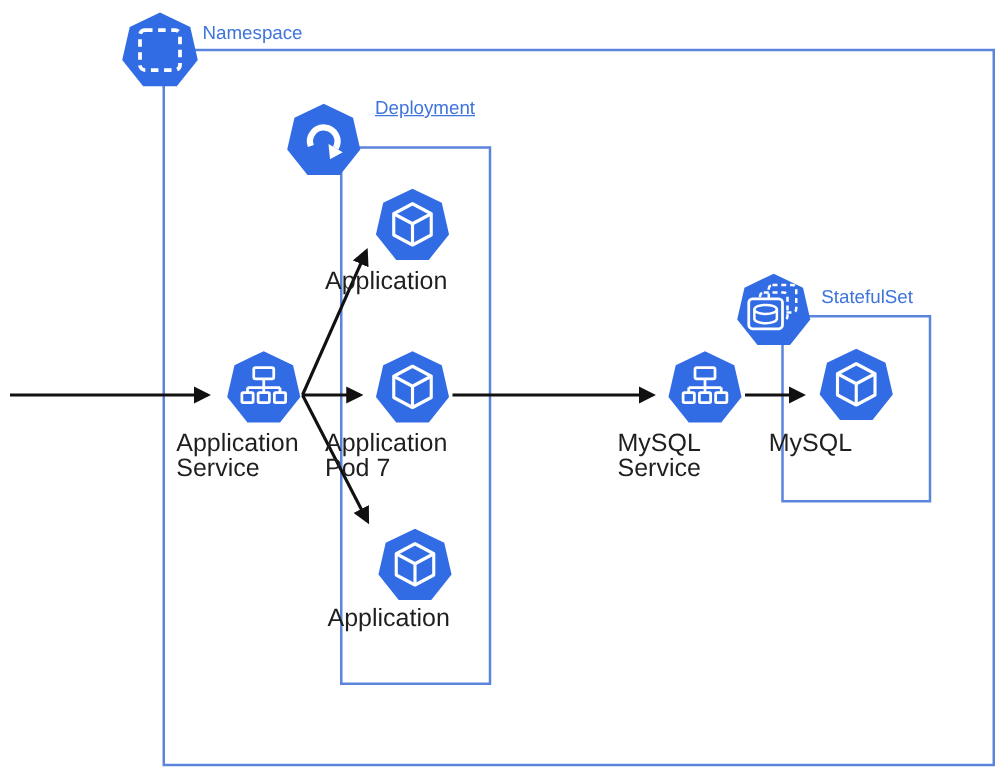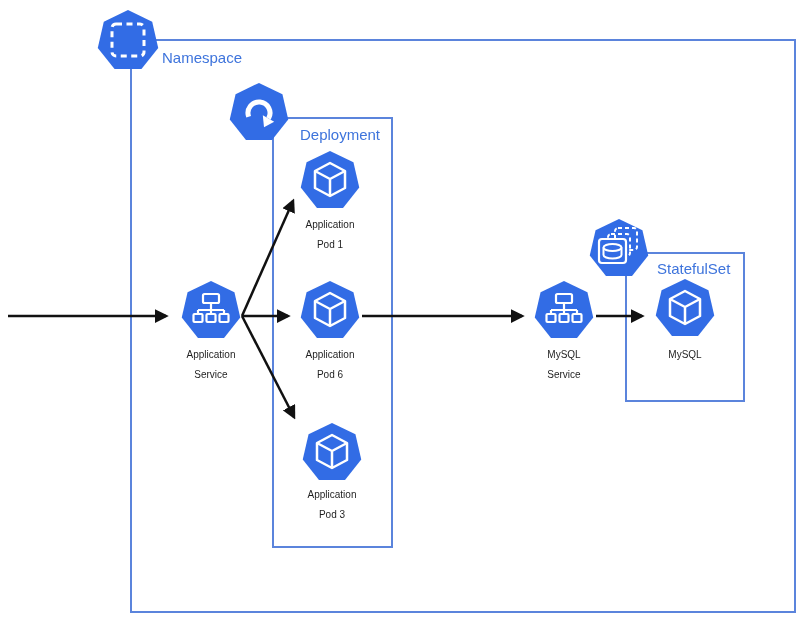--- a/index.html
+++ b/index.html
@@ -23,29 +23,28 @@
   .group-box {
     position: absolute;
     border: 2px solid var(--border-blue);
     background: transparent;
   }
   .group-label {
     position: absolute;
     color: var(--label-blue);
     font-size: 15px;
     white-space: nowrap;
-    margin-top: 31px;
   }
   .node-icon { position: absolute; }
   .node-label {
     position: absolute;
     width: 140px;
-    text-align: center;
+    text-align: left;
     color: var(--text-color);
-    font-size: 10px;
+    font-size: 20px;
     line-height: 20px;
   }
   .arrows-layer {
     position: absolute;
     left: 0; top: 0;
     width: 800px; height: 618px;
   }
   .arrows-layer line { stroke: var(--arrow-color); stroke-width: 2.5; }
 </style>
 </head>
@@ -75,21 +74,21 @@
     <polygon points="31,1 6.8,12.66 0.77,38.9 17.55,59.94 44.45,59.94 61.23,38.9 55.2,12.66" fill="var(--k8s-blue)"></polygon>
     <rect x="15" y="15" width="32" height="32" rx="4" fill="none" stroke="#ffffff" stroke-width="3" stroke-dasharray="6 4.5"></rect>
   </svg>
   <div class="group-label" style="left:162px; top:18px;">Namespace</div>
 
   <svg class="node-icon" style="left:229px; top:82px;" width="60" height="60" viewBox="0 0 60 60">
     <polygon points="30,0.9 6.57,12.18 0.75,37.58 16.98,57.93 43.02,57.93 59.25,37.58 53.43,12.18" fill="var(--k8s-blue)"></polygon>
     <path d="M19.66,34.76 A11,11 0 1 1 39.53,36.5" fill="none" stroke="#ffffff" stroke-width="5" stroke-linecap="butt"></path>
     <polygon points="35,45.3 45.2,39.8 33.8,33.2" fill="#ffffff"></polygon>
   </svg>
-  <div class="group-label" style="left:300px; top:95px;">Deployment</div>
+  <div class="group-label" style="left:300px; top:78px;text-decoration:underline;">Deployment</div>
 
   <svg class="node-icon" style="left:589px; top:218px;" width="60" height="60" viewBox="0 0 60 60">
     <polygon points="30,0.9 6.57,12.18 0.75,37.58 16.98,57.93 43.02,57.93 59.25,37.58 53.43,12.18" fill="var(--k8s-blue)"></polygon>
     <rect x="26" y="10" width="22" height="22" rx="3" fill="none" stroke="#ffffff" stroke-width="2" stroke-dasharray="4 3"></rect>
     <rect x="19" y="16" width="22" height="22" rx="3" fill="none" stroke="#ffffff" stroke-width="2" stroke-dasharray="4 3"></rect>
     <rect x="10" y="21" width="27" height="24" rx="3" fill="var(--k8s-blue)" stroke="#ffffff" stroke-width="2.2"></rect>
     <ellipse cx="23.5" cy="29.5" rx="9" ry="3.6" fill="none" stroke="#ffffff" stroke-width="2"></ellipse>
     <path d="M14.5,29.5 L14.5,37 A9,3.6 0 0 0 32.5,37 L32.5,29.5" fill="none" stroke="#ffffff" stroke-width="2"></path>
   </svg>
   <div class="group-label" style="left:657px; top:229px;">StatefulSet</div>
@@ -111,45 +110,43 @@
 
   <svg class="node-icon" style="left:300px; top:150px;" width="60" height="60" viewBox="0 0 60 60">
     <polygon points="30,0.9 6.57,12.18 0.75,37.58 16.98,57.93 43.02,57.93 59.25,37.58 53.43,12.18" fill="var(--k8s-blue)"></polygon>
     <g stroke="#ffffff" stroke-width="2.5" fill="none" stroke-linejoin="round">
       <path d="M30,13 L45,21 L45,38 L30,46 L15,38 L15,21 Z"></path>
       <path d="M15,21 L30,29 L45,21 M30,29 L30,46"></path>
     </g>
   </svg>
   <div class="node-label" style="left:260px; top:215px;">
     <div>Application</div>
-    <div>Pod 1</div>
   </div>
 
   <svg class="node-icon" style="left:300px; top:280px;" width="60" height="60" viewBox="0 0 60 60">
     <polygon points="30,0.9 6.57,12.18 0.75,37.58 16.98,57.93 43.02,57.93 59.25,37.58 53.43,12.18" fill="var(--k8s-blue)"></polygon>
     <g stroke="#ffffff" stroke-width="2.5" fill="none" stroke-linejoin="round">
       <path d="M30,13 L45,21 L45,38 L30,46 L15,38 L15,21 Z"></path>
       <path d="M15,21 L30,29 L45,21 M30,29 L30,46"></path>
     </g>
   </svg>
   <div class="node-label" style="left:260px; top:345px;">
     <div>Application</div>
-    <div>Pod 6</div>
+    <div>Pod 7</div>
   </div>
 
   <svg class="node-icon" style="left:302px; top:422px;" width="60" height="60" viewBox="0 0 60 60">
     <polygon points="30,0.9 6.57,12.18 0.75,37.58 16.98,57.93 43.02,57.93 59.25,37.58 53.43,12.18" fill="var(--k8s-blue)"></polygon>
     <g stroke="#ffffff" stroke-width="2.5" fill="none" stroke-linejoin="round">
       <path d="M30,13 L45,21 L45,38 L30,46 L15,38 L15,21 Z"></path>
       <path d="M15,21 L30,29 L45,21 M30,29 L30,46"></path>
     </g>
   </svg>
   <div class="node-label" style="left:262px; top:485px;">
     <div>Application</div>
-    <div>Pod 3</div>
   </div>
 
   <svg class="node-icon" style="left:534px; top:280px;" width="60" height="60" viewBox="0 0 60 60">
     <polygon points="30,0.9 6.57,12.18 0.75,37.58 16.98,57.93 43.02,57.93 59.25,37.58 53.43,12.18" fill="var(--k8s-blue)"></polygon>
     <g stroke="#ffffff" stroke-width="2.2" fill="none">
       <rect x="22" y="14" width="16" height="9" rx="1.5"></rect>
       <path d="M30,23 L30,30 M17,30 L43,30 M17,30 L17,34 M30,30 L30,34 M43,30 L43,34"></path>
       <rect x="12.5" y="34" width="9" height="8" rx="1"></rect>
       <rect x="25.5" y="34" width="9" height="8" rx="1"></rect>
       <rect x="38.5" y="34" width="9" height="8" rx="1"></rect>

